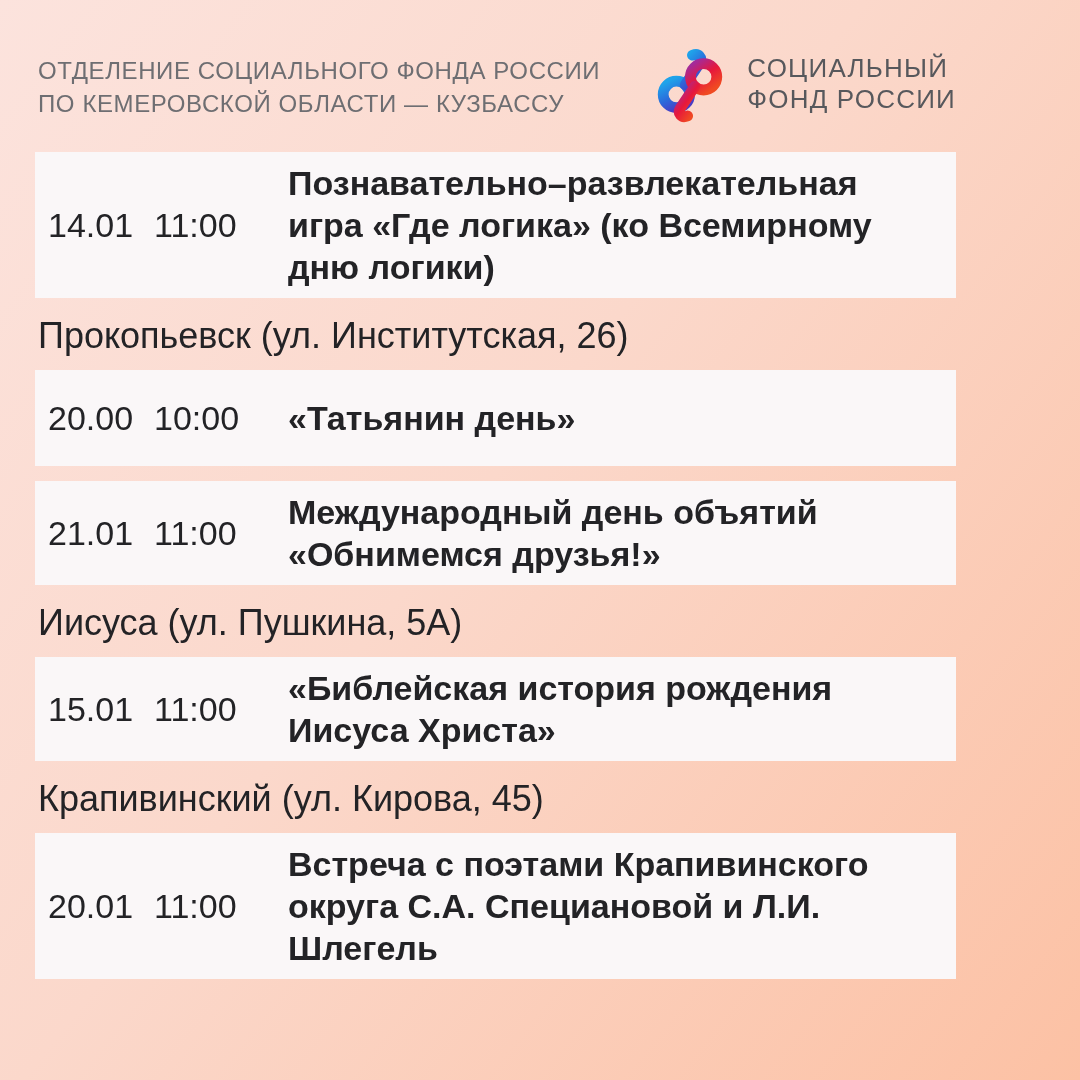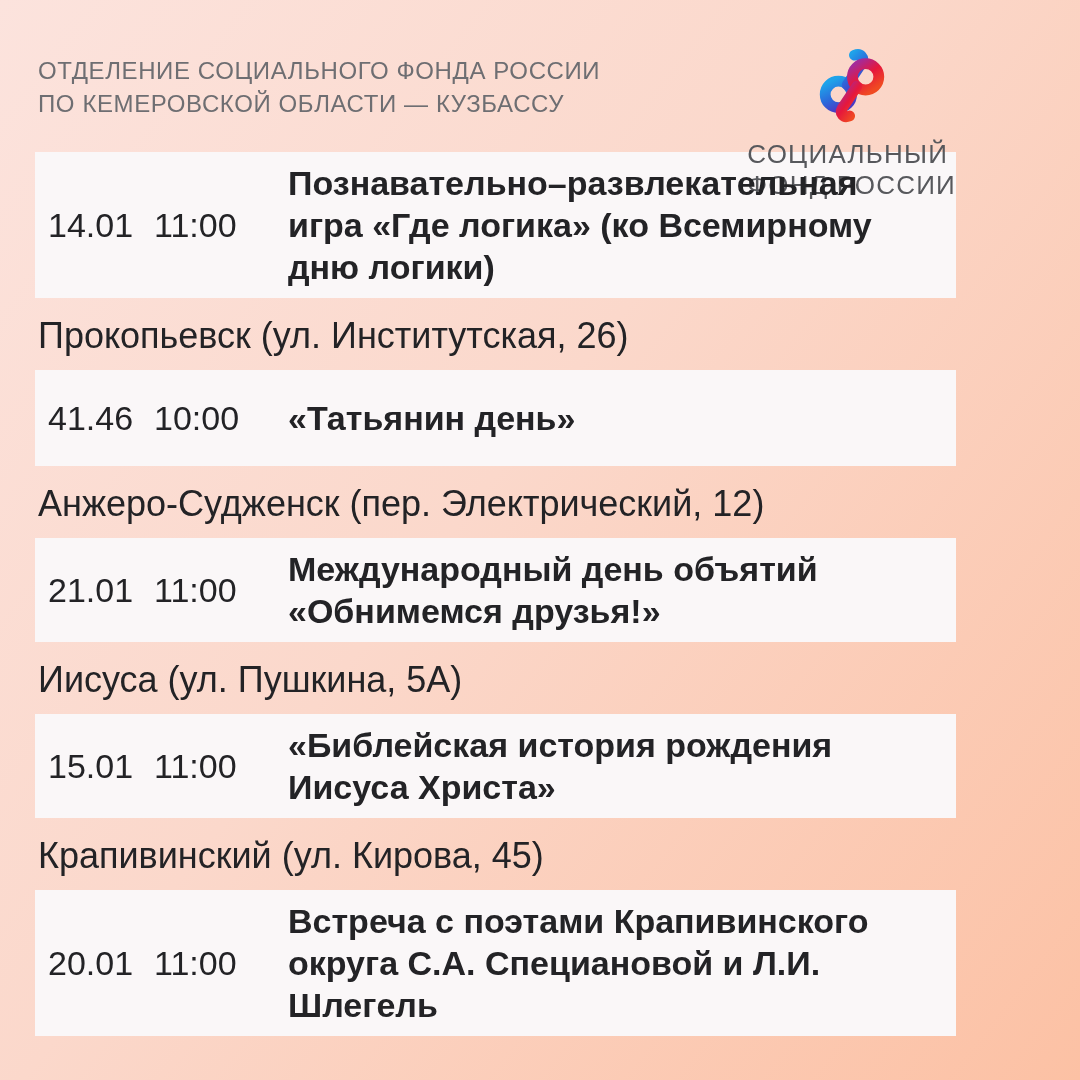--- a/index.html
+++ b/index.html
@@ -31,21 +31,20 @@
     font-weight: 400;
     letter-spacing: 0.6px;
     color: #6e6e72;
     text-transform: uppercase;
   }
   .brand {
     display: flex;
     align-items: center;
     gap: 15px;
     margin-top: 2px;
-    flex-direction: column;
   }
   .brand-mark { width: 84px; height: 80px; flex: none; }
   .brand-text {
     font-size: 26px;
     line-height: 31px;
     font-weight: 500;
     letter-spacing: 1.2px;
     color: #57585c;
     text-transform: uppercase;
   }
@@ -129,26 +128,25 @@
   <div class="schedule">
 
     <div class="event-row">
       <div class="event-date">14.01</div>
       <div class="event-time">11:00</div>
       <div class="event-title">Познавательно–развлекательная игра «Где логика» (ко Всемирному дню логики)</div>
     </div>
 
     <h2 class="section-title">Прокопьевск (ул. Институтская, 26)</h2>
     <div class="event-row">
-      <div class="event-date">41.46</div>
+      <div class="event-date">20.00</div>
       <div class="event-time">10:00</div>
       <div class="event-title">«Татьянин день»</div>
     </div>
 
-    <h2 class="section-title">Анжеро-Судженск (пер. Электрический, 12)</h2>
     <div class="event-row">
       <div class="event-date">21.01</div>
       <div class="event-time">11:00</div>
       <div class="event-title">Международный день объятий «Обнимемся друзья!»</div>
     </div>
 
     <h2 class="section-title">Иисуса (ул. Пушкина, 5А)</h2>
     <div class="event-row">
       <div class="event-date">15.01</div>
       <div class="event-time">11:00</div>

